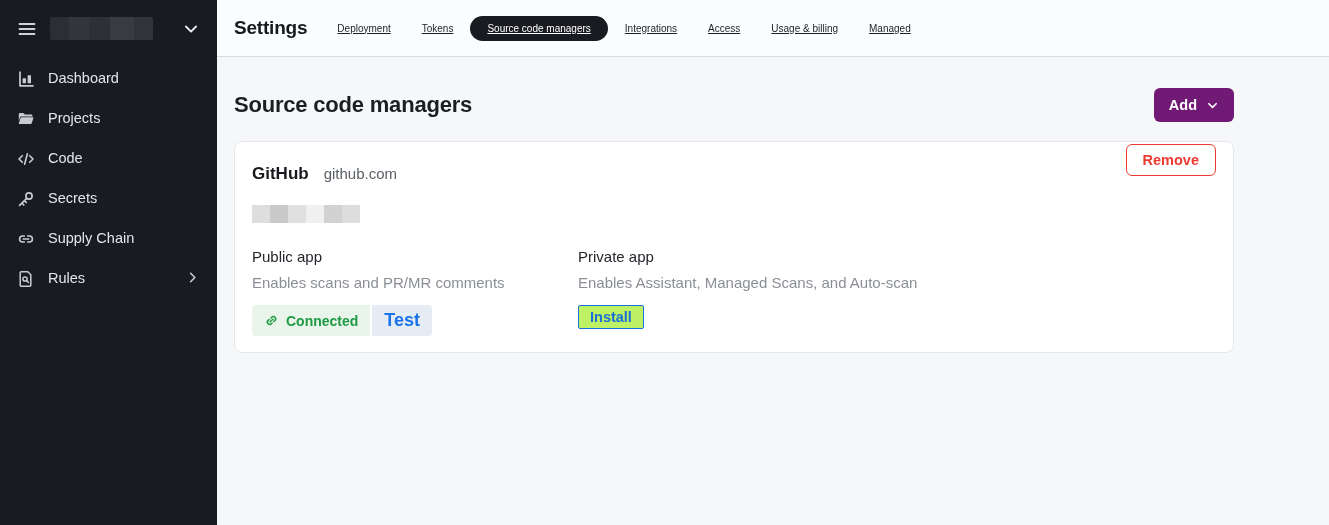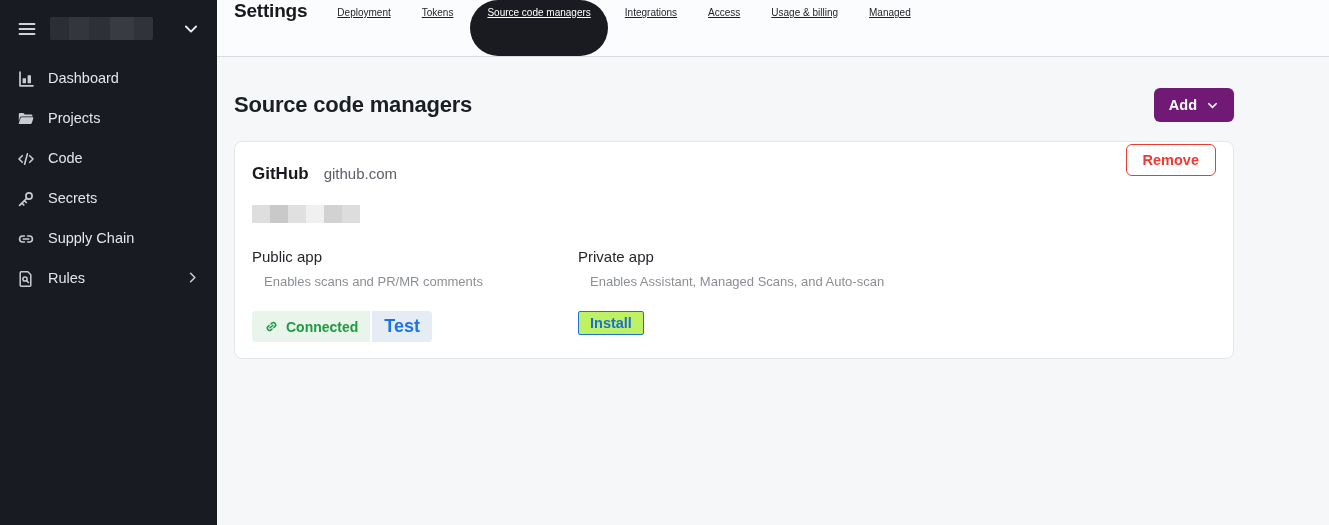--- a/index.html
+++ b/index.html
@@ -37,21 +37,21 @@
     font-size: 14.5px; color: #e3e5e8; cursor: pointer;
   }
   .nav-item .ic { display: flex; color: #c8ccd2; width: 18px; justify-content: center; }
   .nav-item .submenu-chev { margin-left: auto; display: flex; color: #c8ccd2; }
 
   
   .main { flex: 1; display: flex; flex-direction: column; min-width: 0; }
   .topbar {
     height: 57px; flex-shrink: 0;
     background: #fbfcfd; border-bottom: 1px solid #d8dce3;
-    display: flex; padding-left: 17px;
+    display: flex; align-items: center; padding-left: 17px;
   }
   .topbar-title { font-size: 19px; font-weight: 700; color: #17191d; margin-right: 16px; letter-spacing: -0.2px; }
   .tab {
     padding: 7px 14px; margin-right: 3px;
     font-size: 10px; font-weight: 500; color: #1d2025;
     border-radius: 999px; cursor: pointer; white-space: nowrap; text-decoration: underline;
   }
   .tab.active { background: #191b20; color: #ffffff; padding: 7px 17px; }
 
   .content { flex: 1; padding-left: 17px; }
@@ -82,22 +82,22 @@
     font-family: inherit; font-size: 14.5px; font-weight: 600;
     border: 1px solid #ee3b31; border-radius: 6px;
     padding: 7px 16px; cursor: pointer;
   }
   .redacted-row { display: flex; margin-top: 21px; height: 18px; }
   .redacted-row span { width: 18px; height: 18px; }
 
   .apps-row { display: flex; margin-top: 25px; }
   .app-col-public { width: 326px; }
   .app-title { font-size: 15px; color: #24262b; }
-  .app-desc { font-size: 13px; color: #8b8f95; margin-top: 9px; margin-left: 12px; }
-  .app-actions { margin-top: 22px; display: flex; align-items: center; }
+  .app-desc { font-size: 15px; color: #8b8f95; margin-top: 9px; }
+  .app-actions { margin-top: 14px; display: flex; align-items: center; }
 
   .badge-group { display: inline-flex; gap: 2px; }
   .status-connected {
     display: inline-flex; align-items: center; gap: 7px;
     background: #e9f4eb; color: #1e9b42;
     font-size: 14px; font-weight: 700;
     padding: 5px 12px; border-radius: 4px 0 0 4px;
   }
   .test-btn {
     display: inline-flex; align-items: center;

